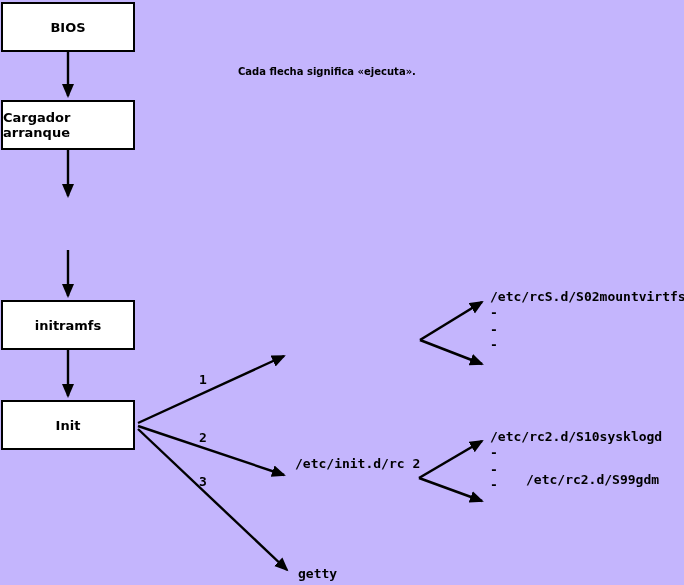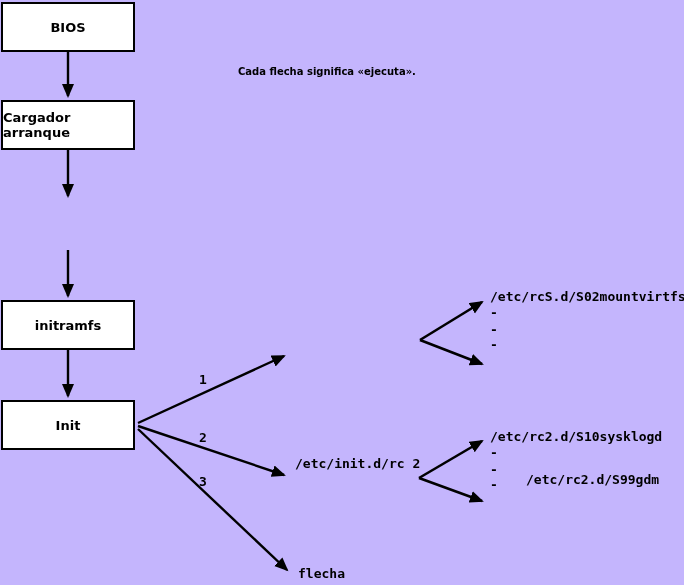--- a/index.html
+++ b/index.html
@@ -93,21 +93,21 @@
     <span>Init</span>
   </div>
 
   <div class="note">Cada flecha significa «ejecuta».</div>
 
   <div class="num" style="left:199px; top:372px;">1</div>
   <div class="num" style="left:199px; top:430px;">2</div>
   <div class="num" style="left:199px; top:474px;">3</div>
 
   <div class="mono" style="left:295px; top:456px;">/etc/init.d/rc 2</div>
-  <div class="mono" style="left:298px; top:566px;">flecha</div>
+  <div class="mono" style="left:298px; top:566px;">getty</div>
 
   <div class="mono" style="left:490px; top:289px;">/etc/rcS.d/S02mountvirtfs</div>
   <div class="mono" style="left:490px; top:305px;">-</div>
   <div class="mono" style="left:490px; top:322px;">-</div>
   <div class="mono" style="left:490px; top:337px;">-</div>
 
   <div class="mono" style="left:490px; top:429px;">/etc/rc2.d/S10sysklogd</div>
   <div class="mono" style="left:490px; top:445px;">-</div>
   <div class="mono" style="left:490px; top:462px;">-</div>
   <div class="mono" style="left:490px; top:477px;">-</div>

